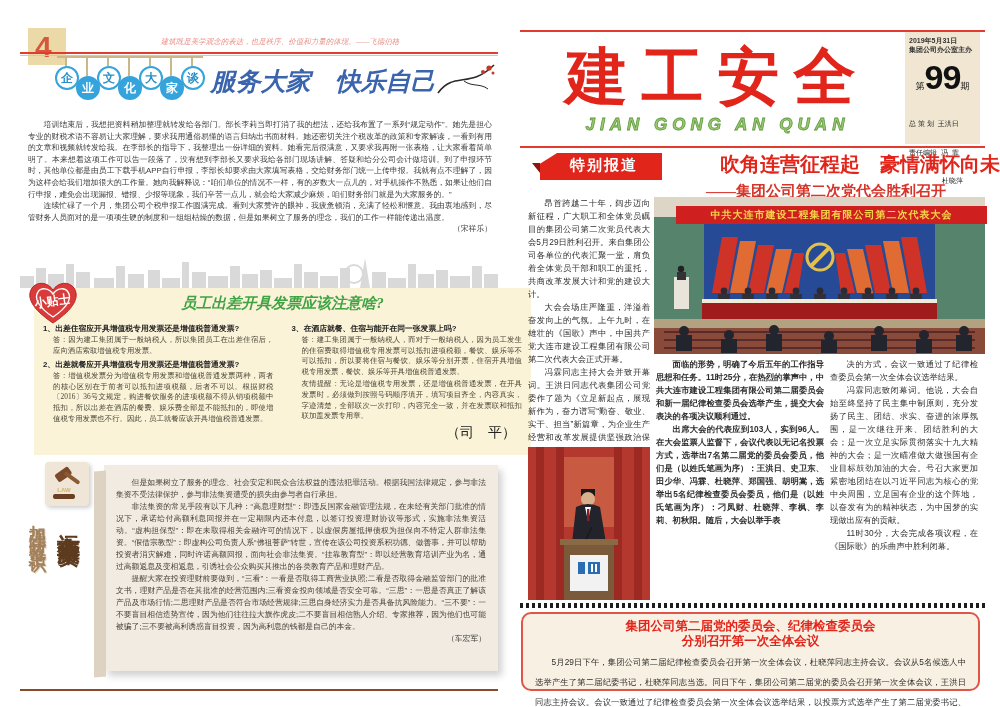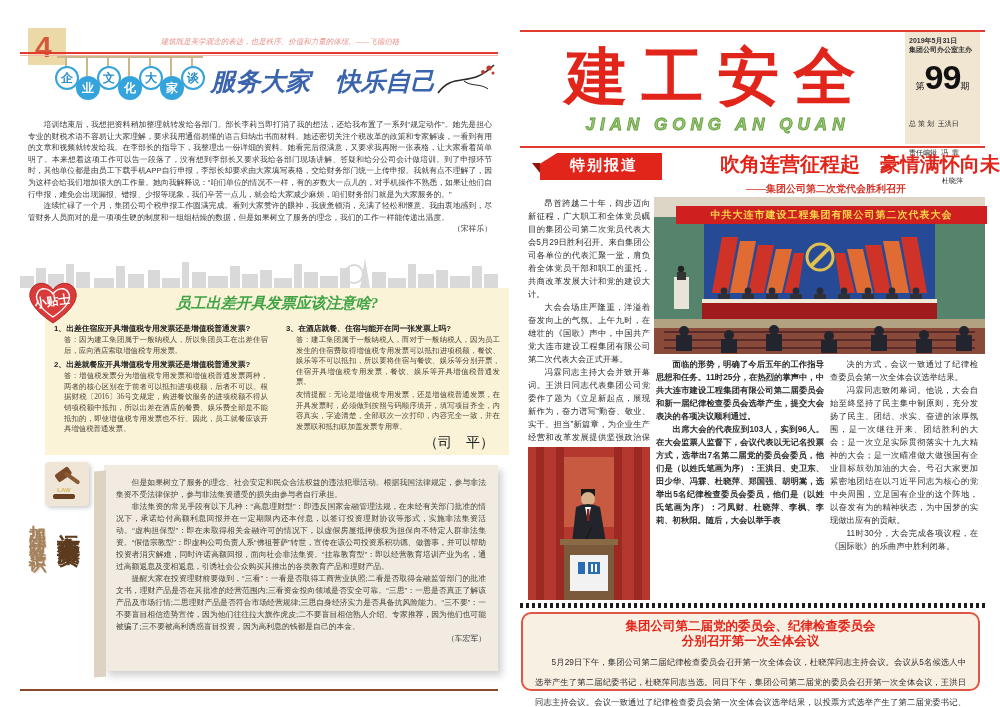--- a/index.html
+++ b/index.html
@@ -21,21 +21,21 @@
   .tag .stick{width:2px;background:#cbb88a;margin:0 auto;}
   .tag .circle{width:20px;height:20px;border-radius:50%;line-height:20px;font-size:12px;font-weight:bold;font-family:"Liberation Serif",serif;}
   .tag.outline .circle{background:#fff;border:2px solid #35a3dc;color:#2a8fc7;}
   .tag.filled .circle{background:#35a3dc;border:2px solid #35a3dc;color:#fff;}
   .article-title{left:178px;top:40px;width:250px;text-align:center;font-size:25px;font-weight:bold;font-style:italic;color:#3a64ad;font-family:"Liberation Serif",serif;}
   .flower{left:416px;top:34px;width:62px;height:42px;}
   .article-body{left:8px;top:94px;width:464px;height:162px;overflow:hidden;font-size:7.8px;line-height:11.6px;text-align:justify;color:#3a3a3a;}
   .article-body p{margin:0;text-indent:2em;}
   .byline{text-align:right;font-size:7.8px;color:#3a3a3a;}
   .skyline{left:0;top:231px;width:478px;height:32px;}
-  .tips-box{left:25px;top:263px;width:464px;height:167px;background:#faf3d8;}
+  .tips-box{left:14px;top:263px;width:464px;height:167px;background:#faf3d8;padding-left:33px;}
   .tips-title{position:absolute;left:0;top:6px;width:100%;text-align:center;font-size:15px;font-weight:bold;font-style:italic;color:#3fa344;font-family:"Liberation Serif",serif;}
   .tips-cols{position:absolute;left:0;top:32px;width:100%;display:flex;}
   .tips-col{width:50%;padding:0 9px;box-sizing:border-box;}
   .tq{font-size:7.8px;font-weight:bold;color:#222;margin:3px 0 1px 0;}
   .ta{font-size:7.4px;line-height:10.6px;color:#4a4638;font-family:"Liberation Serif",serif;text-align:justify;margin:0 0 2px 10px;}
   .ta-byline{text-align:right;font-size:14px;color:#222;font-family:"Liberation Serif",serif;margin-right:6px;}
   .heart{left:4px;top:250px;width:58px;height:54px;}
   .gavel-box{left:25px;top:437px;width:44px;height:44px;background:#efe6d8;border-radius:4px;box-shadow:2px 2px 4px rgba(0,0,0,.2);}
   .vtitle1{left:6px;top:486px;height:180px;writing-mode:vertical-rl;font-size:17px;font-weight:bold;color:#a3815c;letter-spacing:6px;text-shadow:1px 1px 0 #e6dccb;font-family:"Liberation Serif",serif;}
   .vtitle2{left:33px;top:490px;height:170px;writing-mode:vertical-rl;font-size:23px;font-weight:bold;color:#5c3b1e;letter-spacing:2px;font-family:"Liberation Serif",serif;}
@@ -54,21 +54,21 @@
   .issue-no{margin-top:4px;text-align:center;color:#111;}
   .issue-no .big{font-size:34px;font-weight:bold;letter-spacing:-1px;}
   .issue-no .small{font-size:9px;}
   .credits{margin-top:3px;font-size:7px;line-height:9.5px;color:#222;white-space:pre;}
   .credits .indent{padding-left:33px;}
   .sr-badge{left:20px;top:128px;width:122px;height:27px;}
   .sr-badge .shape{position:absolute;left:0;top:0;width:122px;height:27px;background:#e2251b;clip-path:polygon(14% 0,100% 0,100% 100%,0 100%,0 40%);}
   .sr-badge .fold{position:absolute;left:-8px;top:10px;border-top:10px solid #8f140d;border-left:8px solid transparent;}
   .sr-badge .label{position:absolute;left:10px;top:3px;width:108px;text-align:center;font-size:15px;font-weight:bold;color:#fff;letter-spacing:2px;}
   .headline{left:150px;top:126px;width:312px;text-align:center;font-size:20px;font-weight:900;color:#e2251b;font-family:"Liberation Serif",serif;margin-left:44px;}
-  .subhead{left:150px;top:157px;width:312px;text-align:center;font-size:10px;font-weight:bold;color:#d5352a;font-family:"Liberation Serif",serif;}
+  .subhead{left:150px;top:157px;width:312px;text-align:center;font-size:15px;font-weight:bold;color:#d5352a;font-family:"Liberation Serif",serif;}
   .ncol{font-size:8.3px;line-height:13px;text-align:justify;color:#2e2e2e;overflow:hidden;}
   .ncol p{margin:0;text-indent:2em;}
   .col1{left:8px;top:172px;width:122px;height:248px;}
   .col2{left:136px;top:333px;width:168px;height:242px;font-weight:bold;}
   .col3{left:310px;top:333px;width:148px;height:242px;}
   .photo-main{left:134px;top:172px;width:331px;height:157px;background:#ddd5c6;}
   .photo-banner{position:absolute;left:22px;top:9px;width:311px;background:#cf1f1f;color:#f5d34a;font-size:10px;font-weight:bold;text-align:center;padding:2px 0;letter-spacing:1px;}
   .photo-2{left:8px;top:422px;width:122px;height:153px;}
   .divider{left:0;top:578px;width:465px;height:5px;background:repeating-linear-gradient(90deg,#1c1c1c 0 3px,#fff 3px 6px);}
   .bottom-box{left:1px;top:587px;width:459px;height:79px;border:2px solid #e05545;border-radius:10px;background:#f8f0e2;box-sizing:border-box;padding:5px 12px;}

